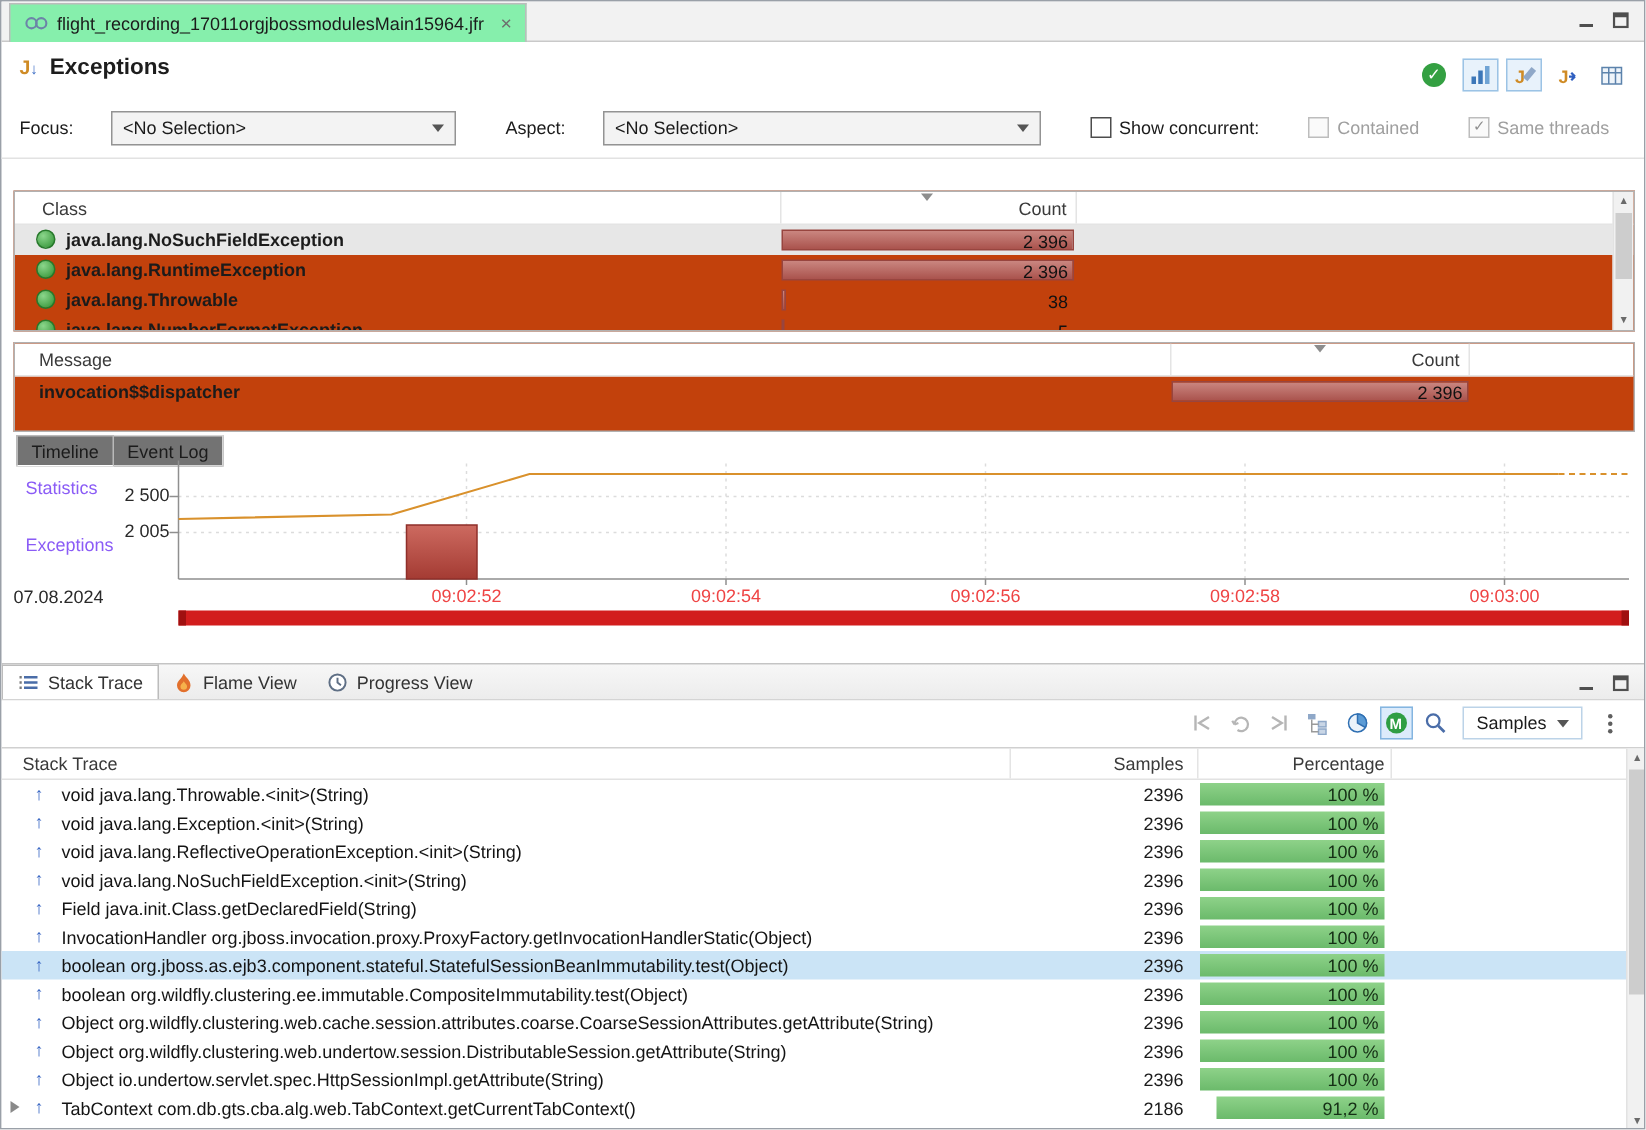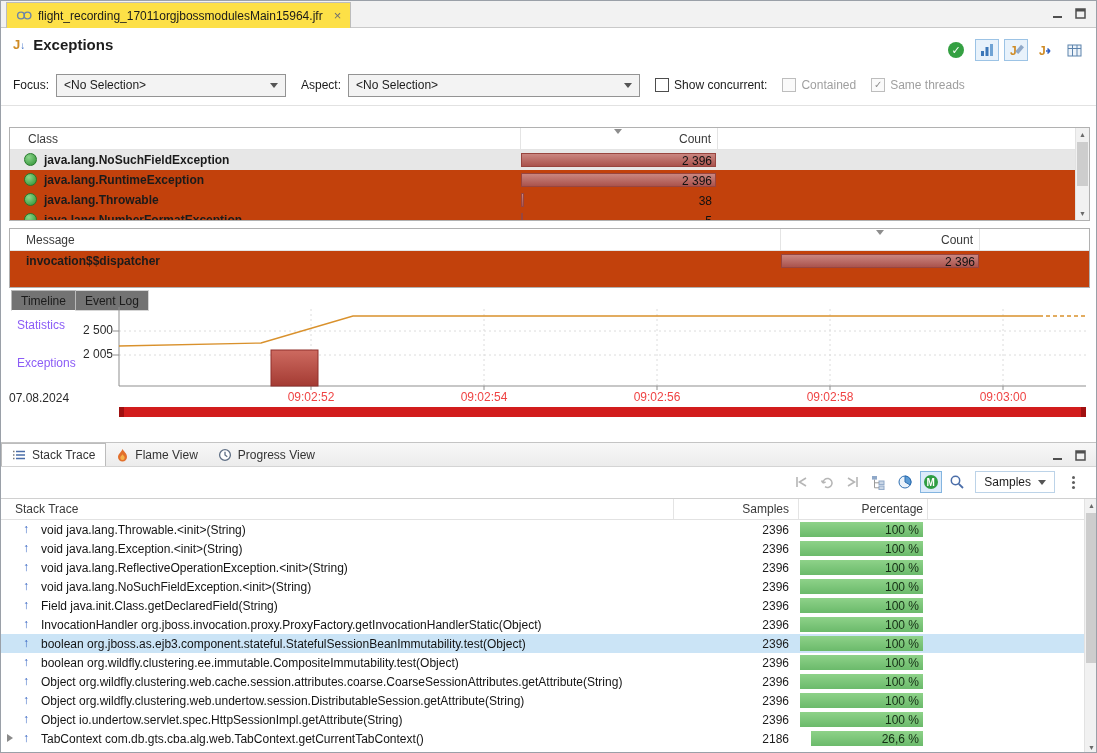--- a/index.html
+++ b/index.html
@@ -1,36 +1,36 @@
 <!DOCTYPE html>
 <html><head>
 <meta charset="utf-8">
 <style>
 *{margin:0;padding:0;box-sizing:border-box}
 body{background:#d8d8d8;font-family:"Liberation Sans",sans-serif}
 .app{position:relative;width:1097px;height:753px;background:#fff;font-size:12px;color:#1b1b1b;overflow:hidden;border:1px solid #9aa0a8}
 
 
 .editor-tabbar{position:absolute;left:0;top:0;width:100%;height:27px;background:#f2f2f2;border-bottom:1px solid #c9c9c9}
-.editor-tab{position:absolute;left:5px;top:1px;height:26px;display:flex;align-items:center;gap:6px;padding:0 9px;background:#fde047;border:1px solid #bcbcbc;border-bottom:none}
+.editor-tab{position:absolute;left:5px;top:1px;height:26px;display:flex;align-items:center;gap:6px;padding:0 9px;background:#86efac;border:1px solid #bcbcbc;border-bottom:none}
 .tab-close{color:#6e6e6e;font-size:13px;margin-left:5px}
 .window-controls{position:absolute;right:10px;top:7px;display:flex;gap:12px;align-items:center}
 
 
 .page-header{position:absolute;left:0;top:27px;width:100%;height:37px;background:#fff}
 .page-title{position:absolute;left:12px;top:8px;display:flex;align-items:center;gap:8px;font-size:15px;font-weight:bold;color:#1d1d1d}
 .jicon{font-weight:bold;color:#cf8b25;font-size:13px}
 .jicon b{color:#3a6cc4;font-size:10px}
 .header-actions{position:absolute;right:10px;top:11px;display:flex;align-items:center;gap:5px}
 .check{width:16px;height:16px;border-radius:50%;background:#34a042;color:#fff;font-size:11px;line-height:16px;text-align:center;margin-right:6px}
 .iconbtn{width:24px;height:22px;display:flex;align-items:center;justify-content:center;border:1px solid transparent}
 .iconbtn.active{background:#e8f2fb;border-color:#9cc3e5}
 
 
-.filter-bar{position:absolute;left:0;top:64px;width:100%;height:41px;background:#fff;border-bottom:1px solid #e2e2e2;display:flex;align-items:center;padding:0 12px;gap:7px}
+.filter-bar{position:absolute;left:0;top:64px;width:100%;height:41px;background:#fff;border-bottom:1px solid #e2e2e2;display:flex;align-items:center;padding:0 12px;gap:25px}
 .combo{height:23px;border:1px solid #939393;background:#f3f3f3;display:flex;align-items:center;justify-content:space-between;padding:0 7px;gap:8px}
 .chev{width:0;height:0;border:4px solid transparent;border-top:5px solid #555;margin-top:5px}
 .w230{width:230px}.w292{width:292px}
 .cbwrap{display:flex;align-items:center;gap:5px;margin-left:8px}
 .cb{width:14px;height:14px;border:1px solid #4d4d4d;background:#fff;font-size:10px;line-height:12px;text-align:center;color:#8f8f8f}
 .cb.disabled{border-color:#bdbdbd;background:#fafafa}
 .dim{color:#9f9f9f}
 .pushbtn{height:23px;padding:0 10px;border:1px solid #919191;background:linear-gradient(#f8f8f8,#e7e7e7);display:flex;align-items:center}
 .tr-group{margin-left:auto;display:flex;align-items:center;gap:6px}
 
@@ -480,21 +480,21 @@
           <span class="plabel">100 %</span>
         </div>
     </div>
     <div class="srow">
       <span class="expander"></span>
       <span class="frame-arrow">↑</span>
       <span class="frame-text">TabContext com.db.gts.cba.alg.web.TabContext.getCurrentTabContext()</span>
       <span class="samples-val">2186</span>
       <div class="pctcell">
           <div class="pfill" style="width: 91.2%;"></div>
-          <span class="plabel">26,6 %</span>
+          <span class="plabel">91,2 %</span>
         </div>
     </div>
 
     <div class="st-scroll">
       <span class="varrow" style="top:0">▲</span>
       <div class="vthumb" style="top:14px;height:150px"></div>
       <span class="varrow" style="bottom:0">▼</span>
     </div>
   </div>
 

